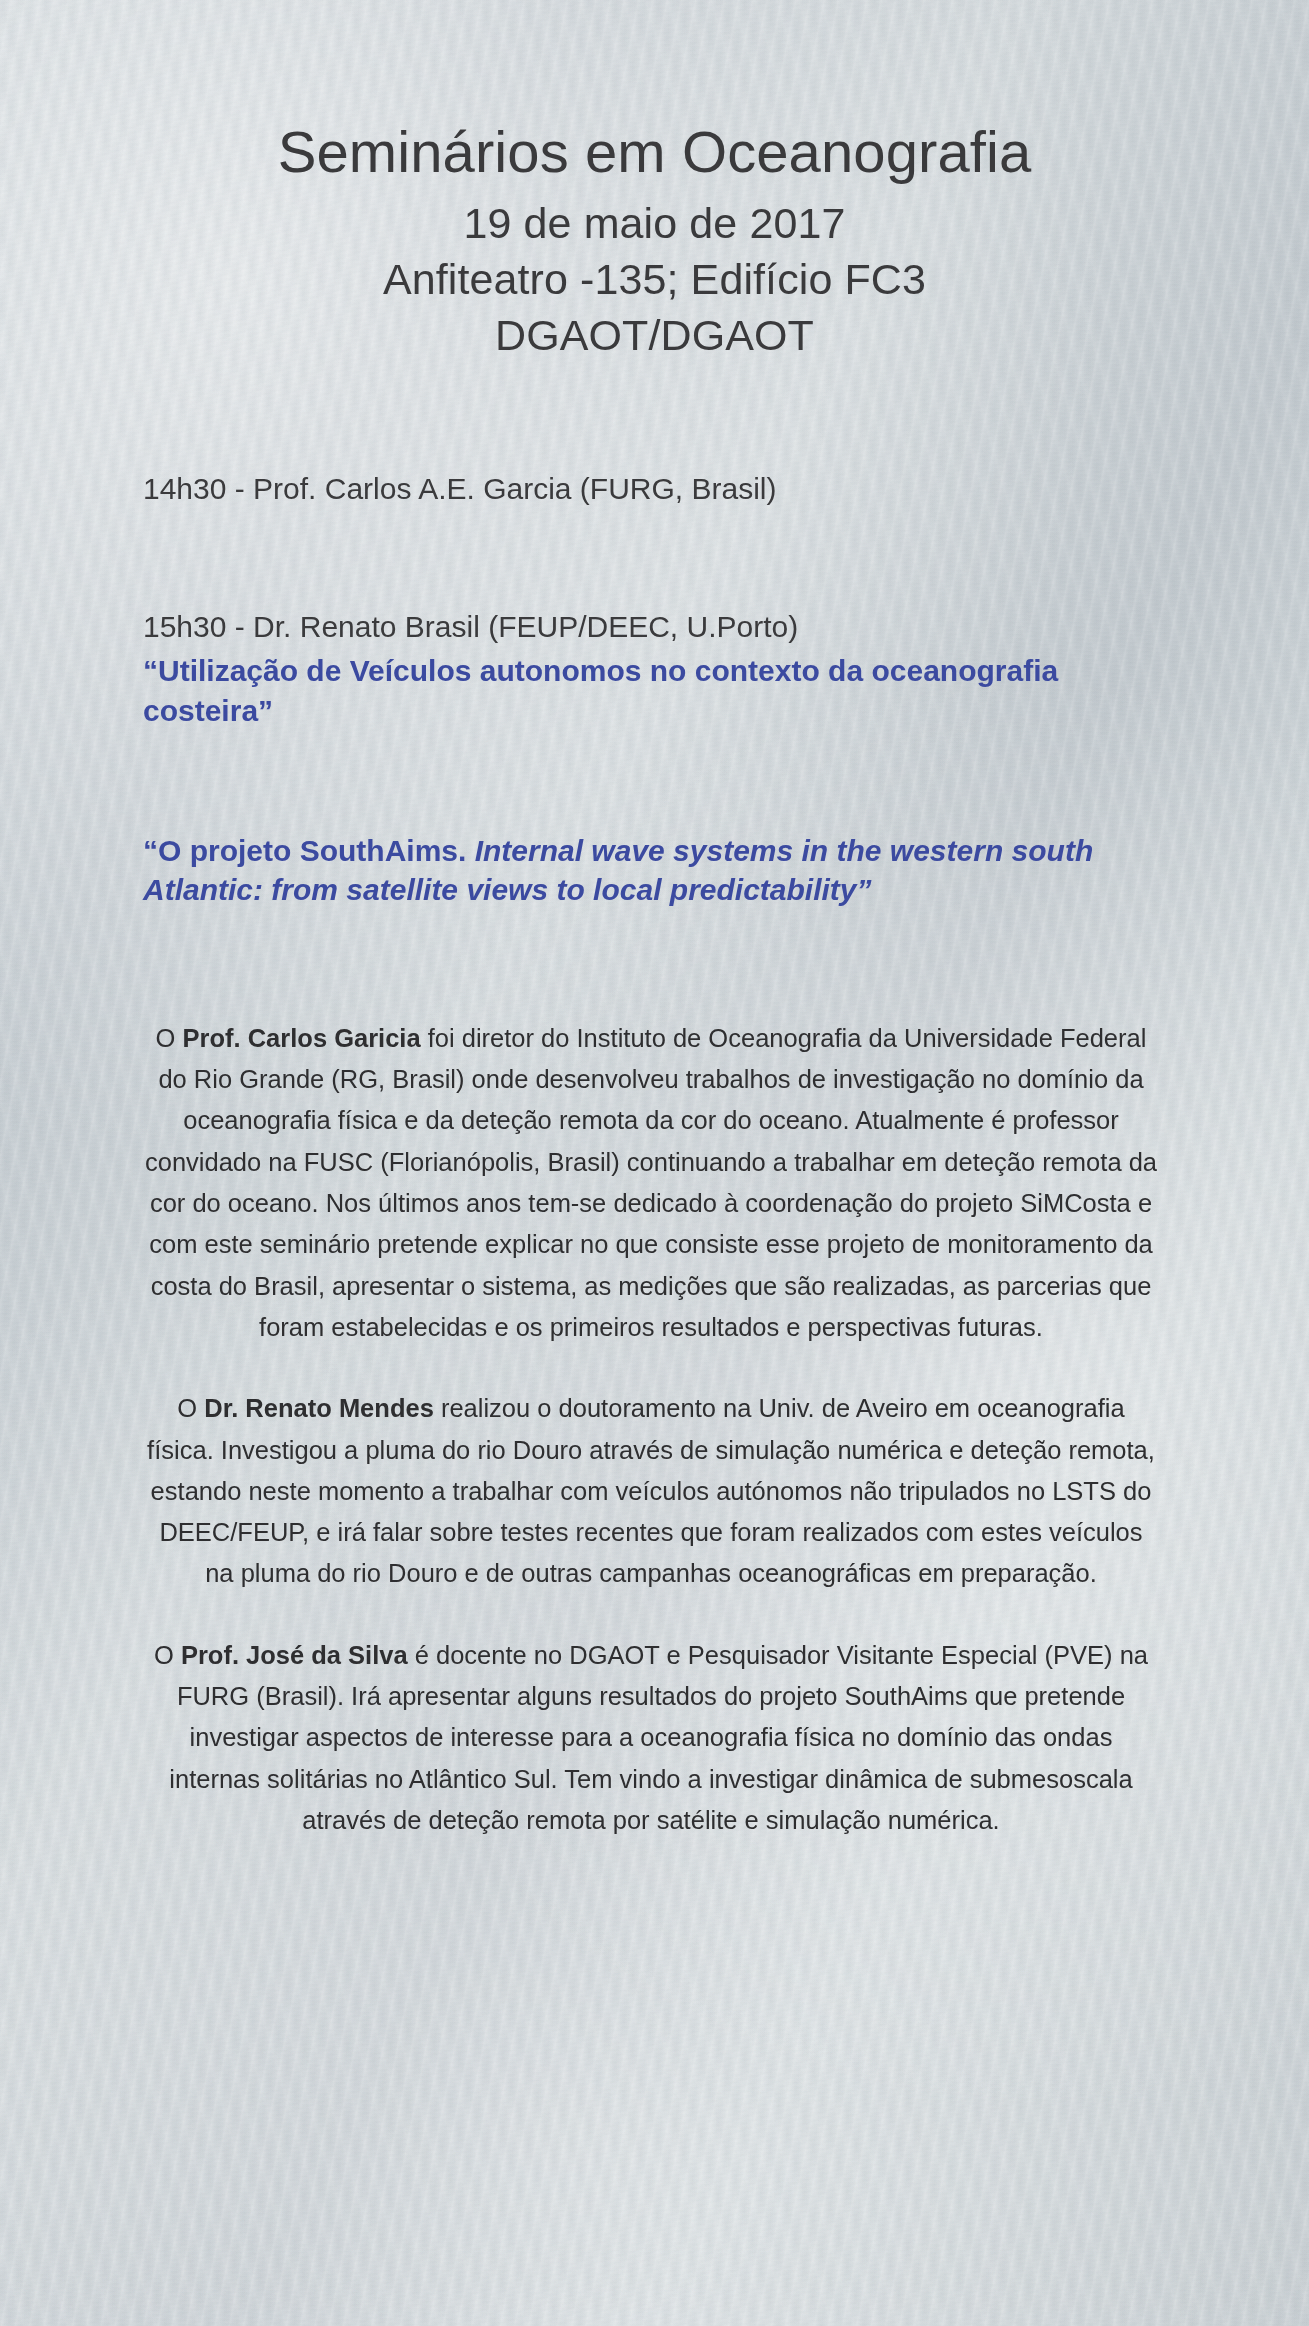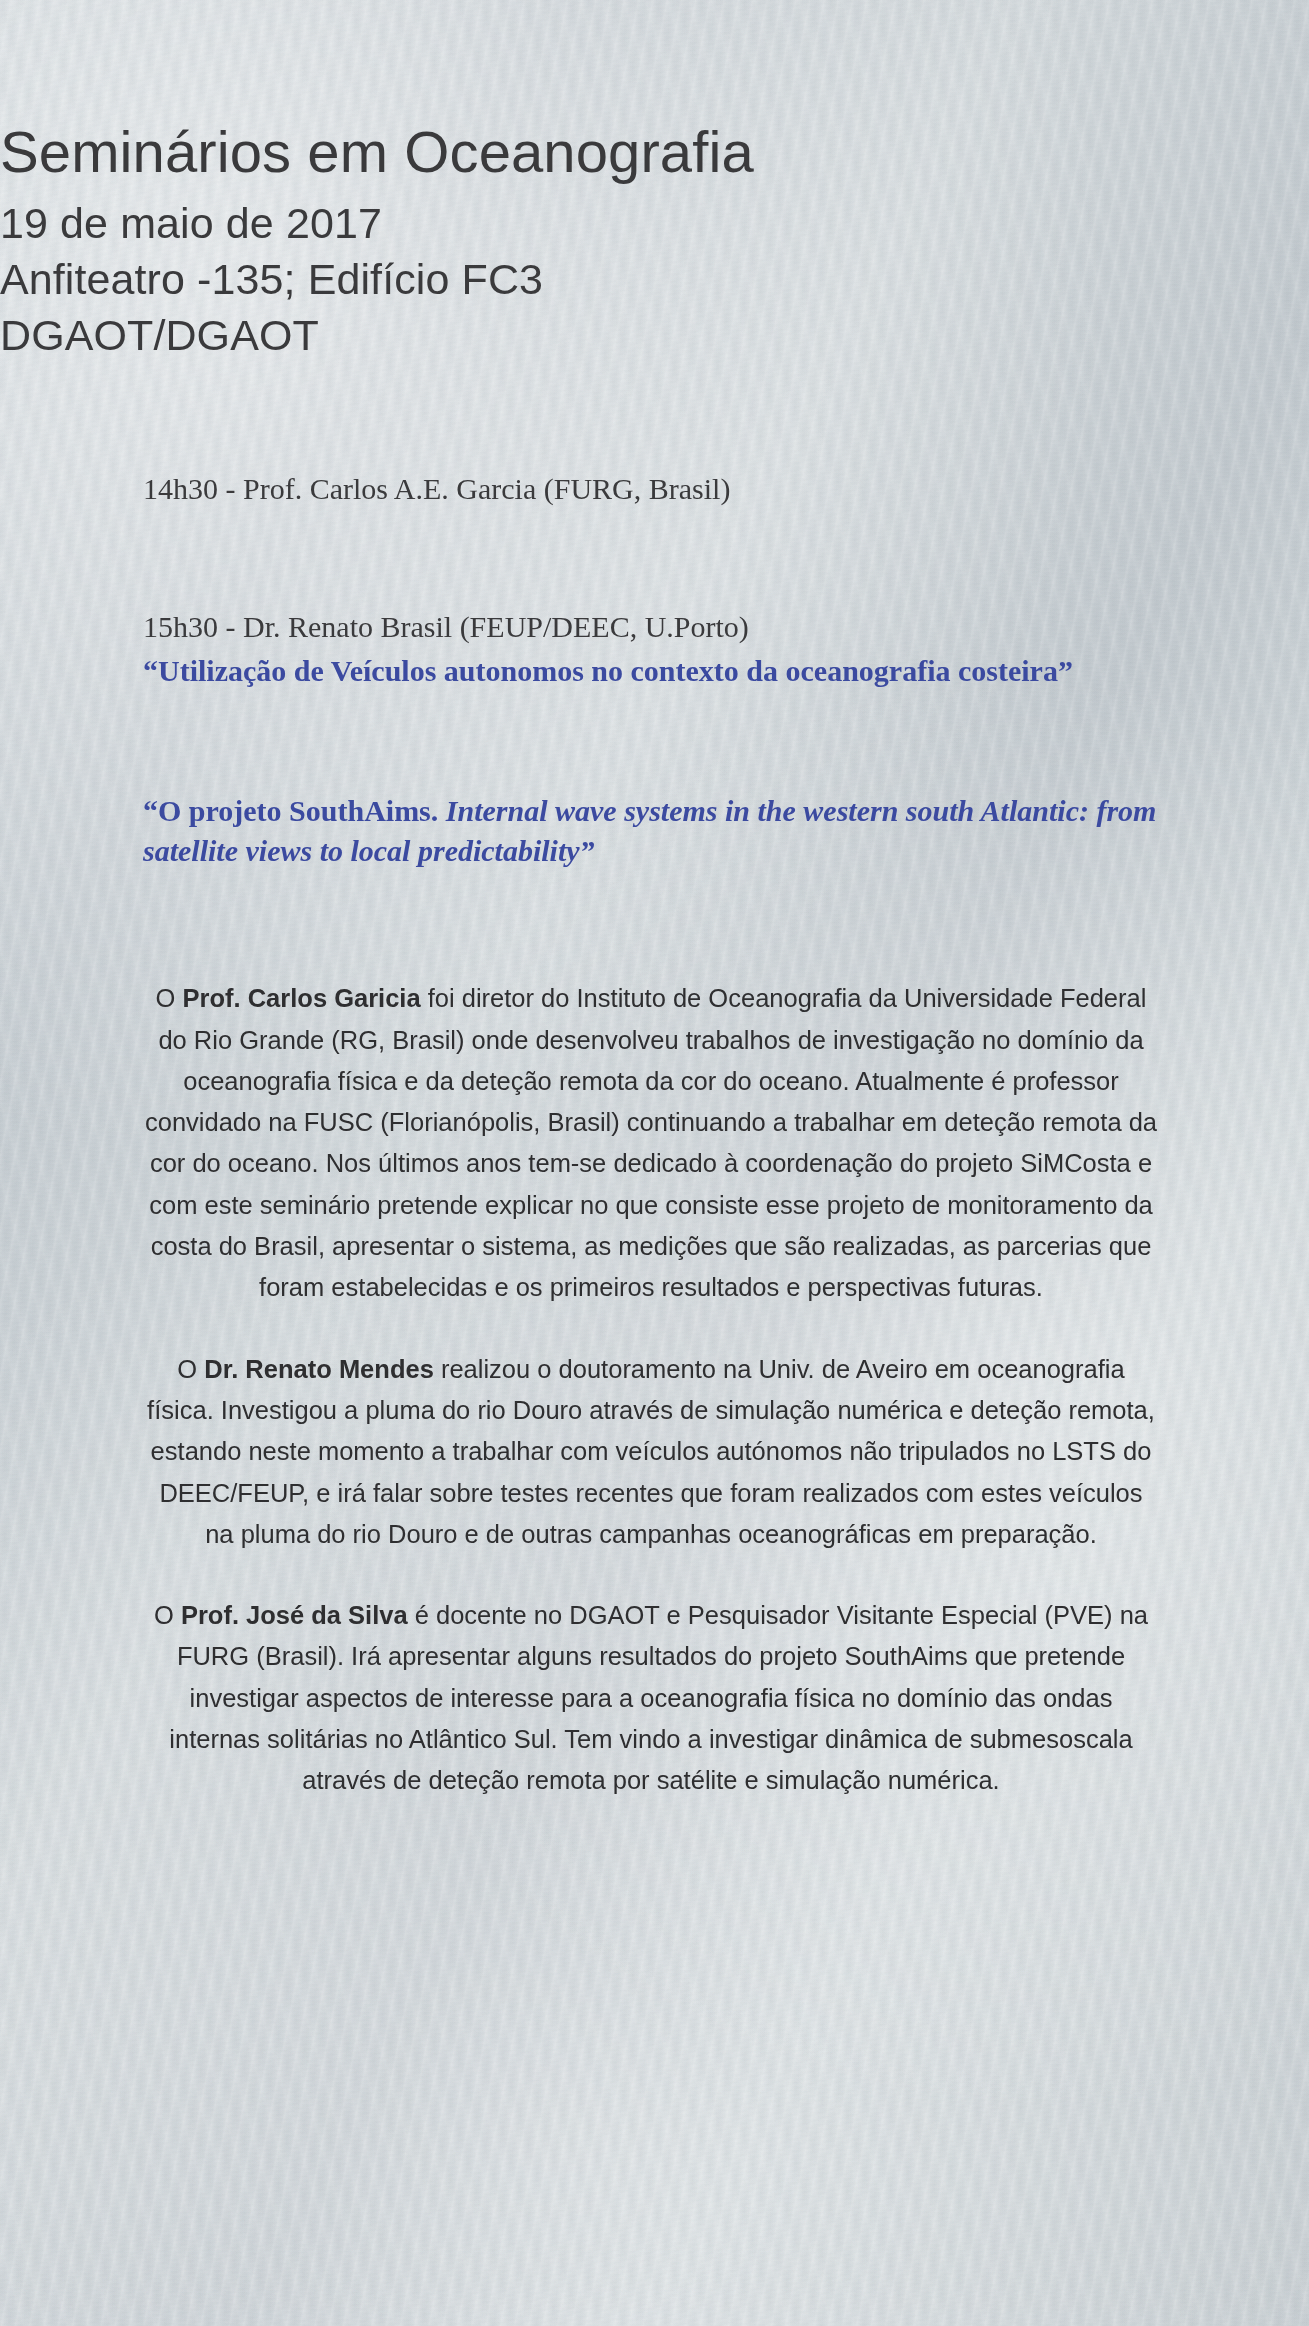--- a/index.html
+++ b/index.html
@@ -68,20 +68,21 @@
     opacity: 0.7;
   }
 
   .content {
     position: relative;
     z-index: 3;
   }
 
   
   .header {
+    text-align: center;
     padding-top: 118px;
   }
   .header .line {
     color: #3a3a3c;
     font-weight: 400;
     letter-spacing: 0.1px;
   }
   .header .title {
     font-size: 58px;
     line-height: 1.18;
@@ -92,21 +93,20 @@
     line-height: 1.30;
   }
 
   
   .talks {
     margin-top: 105px;
     padding: 0 140px 0 143px;
   }
   .talk {
     margin-bottom: 62px;
-    font-family: Liberation Serif, serif;
   }
   .talk:last-child { margin-bottom: 0; }
 
   .talk-speaker {
     color: #3a3a3c;
     font-size: 30px;
     line-height: 1.34;
     font-weight: 400;
     margin-bottom: 4px;
   }

